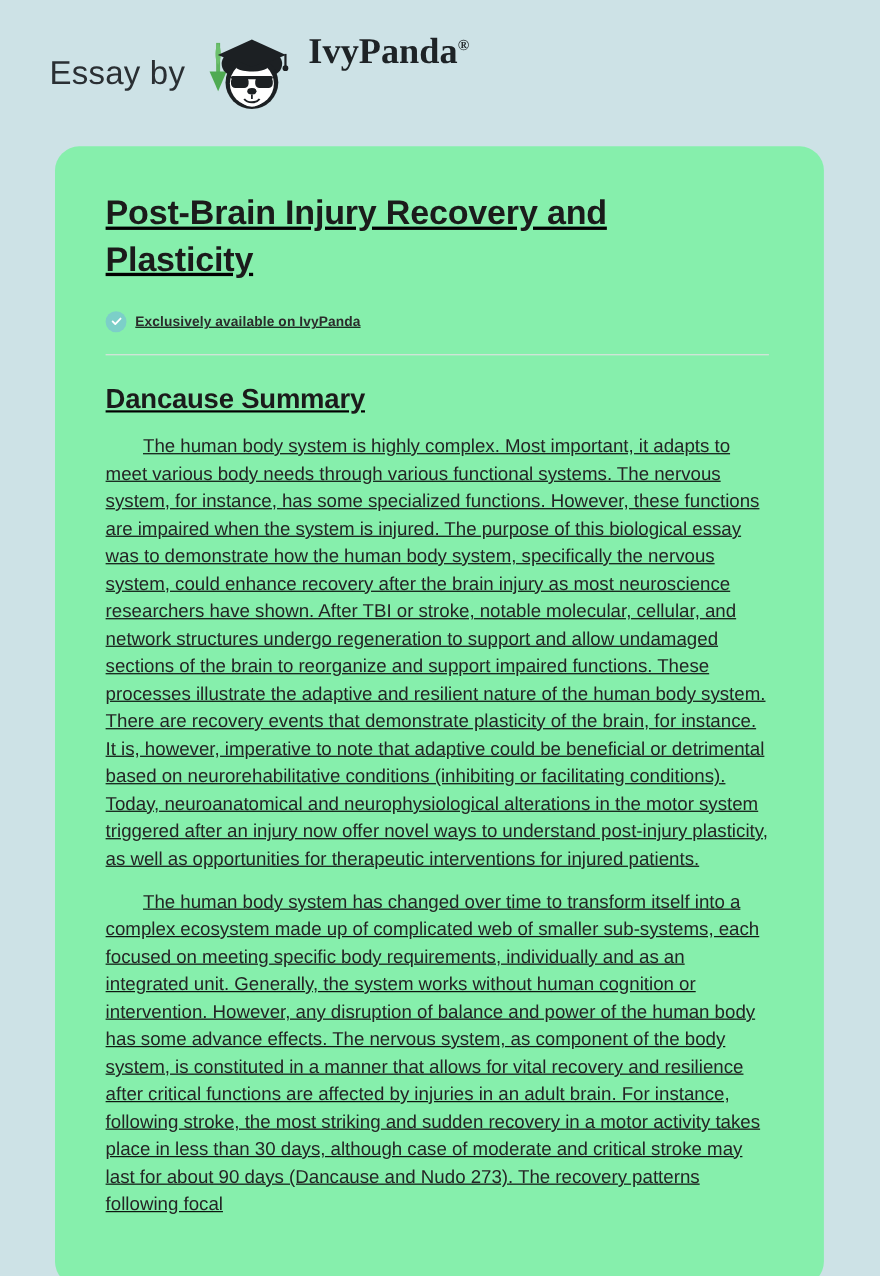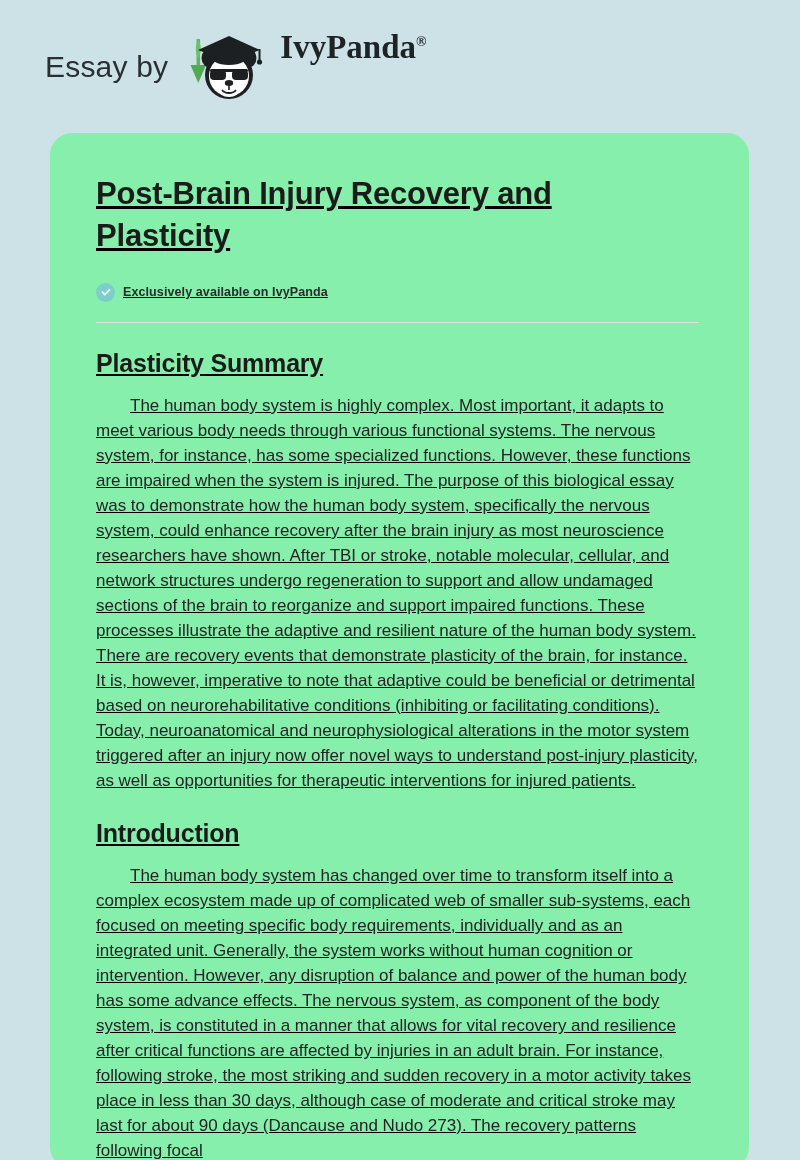--- a/index.html
+++ b/index.html
@@ -197,22 +197,21 @@
       <svg width="12" height="12" viewBox="0 0 12 12" aria-hidden="true">
         <path d="M2.4 6.2 L4.8 8.6 L9.6 3.6" stroke="#ffffff" stroke-width="1.7" fill="none" stroke-linecap="round" stroke-linejoin="round"></path>
       </svg>
     </span>
     <span class="exclusive-text">Exclusively available on IvyPanda</span>
   </div>
 
   <div class="divider"></div>
 
   <div class="section-block">
-    <h2 class="section-heading">Plasticity Summary</h2>
+    <h2 class="section-heading">Dancause Summary</h2>
     <p class="body-par">The human body system is highly complex. Most important, it adapts to meet various body needs through various functional systems. The nervous system, for instance, has some specialized functions. However, these functions are impaired when the system is injured. The purpose of this biological essay was to demonstrate how the human body system, specifically the nervous system, could enhance recovery after the brain injury as most neuroscience researchers have shown. After TBI or stroke, notable molecular, cellular, and network structures undergo regeneration to support and allow undamaged sections of the brain to reorganize and support impaired functions. These processes illustrate the adaptive and resilient nature of the human body system. There are recovery events that demonstrate plasticity of the brain, for instance. It is, however, imperative to note that adaptive could be beneficial or detrimental based on neurorehabilitative conditions (inhibiting or facilitating conditions). Today, neuroanatomical and neurophysiological alterations in the motor system triggered after an injury now offer novel ways to understand post-injury plasticity, as well as opportunities for therapeutic interventions for injured patients.</p>
   </div>
 
   <div class="section-block">
-    <h2 class="section-heading">Introduction</h2>
     <p class="body-par">The human body system has changed over time to transform itself into a complex ecosystem made up of complicated web of smaller sub-systems, each focused on meeting specific body requirements, individually and as an integrated unit. Generally, the system works without human cognition or intervention. However, any disruption of balance and power of the human body has some advance effects. The nervous system, as component of the body system, is constituted in a manner that allows for vital recovery and resilience after critical functions are affected by injuries in an adult brain. For instance, following stroke, the most striking and sudden recovery in a motor activity takes place in less than 30 days, although case of moderate and critical stroke may last for about 90 days (Dancause and Nudo 273). The recovery patterns following focal</p>
   </div>
 
 </div>
 
 </body></html>

